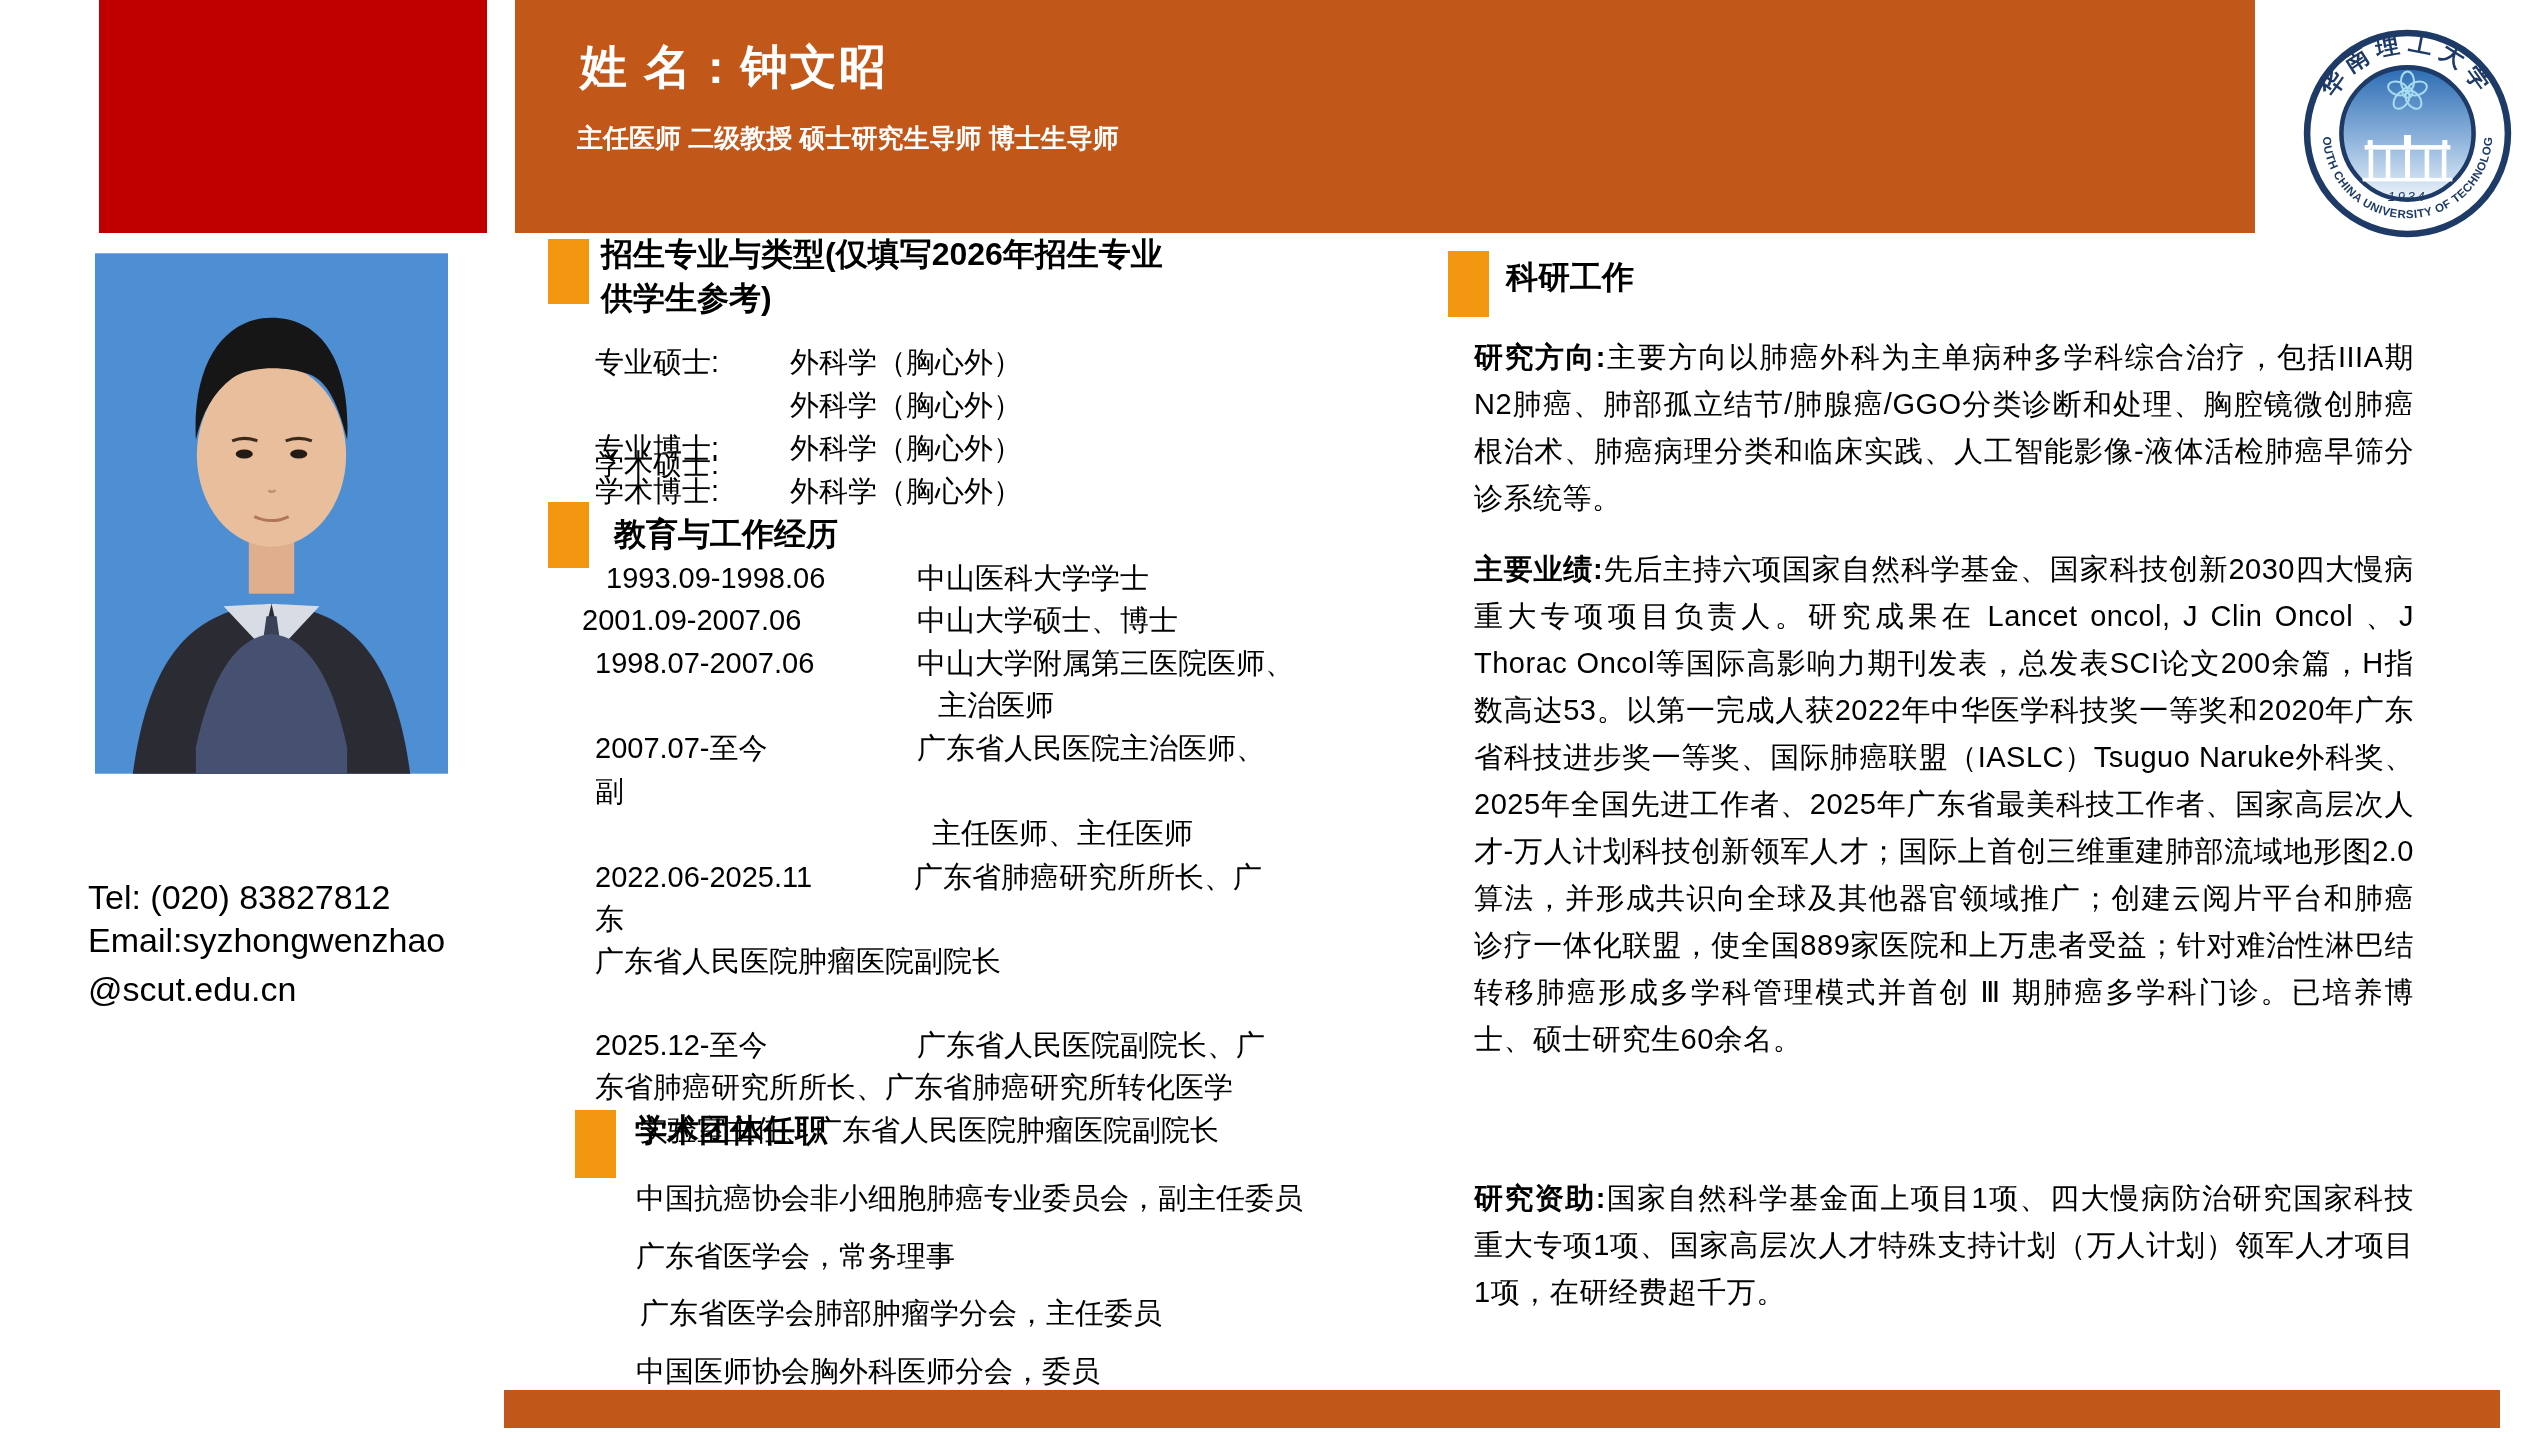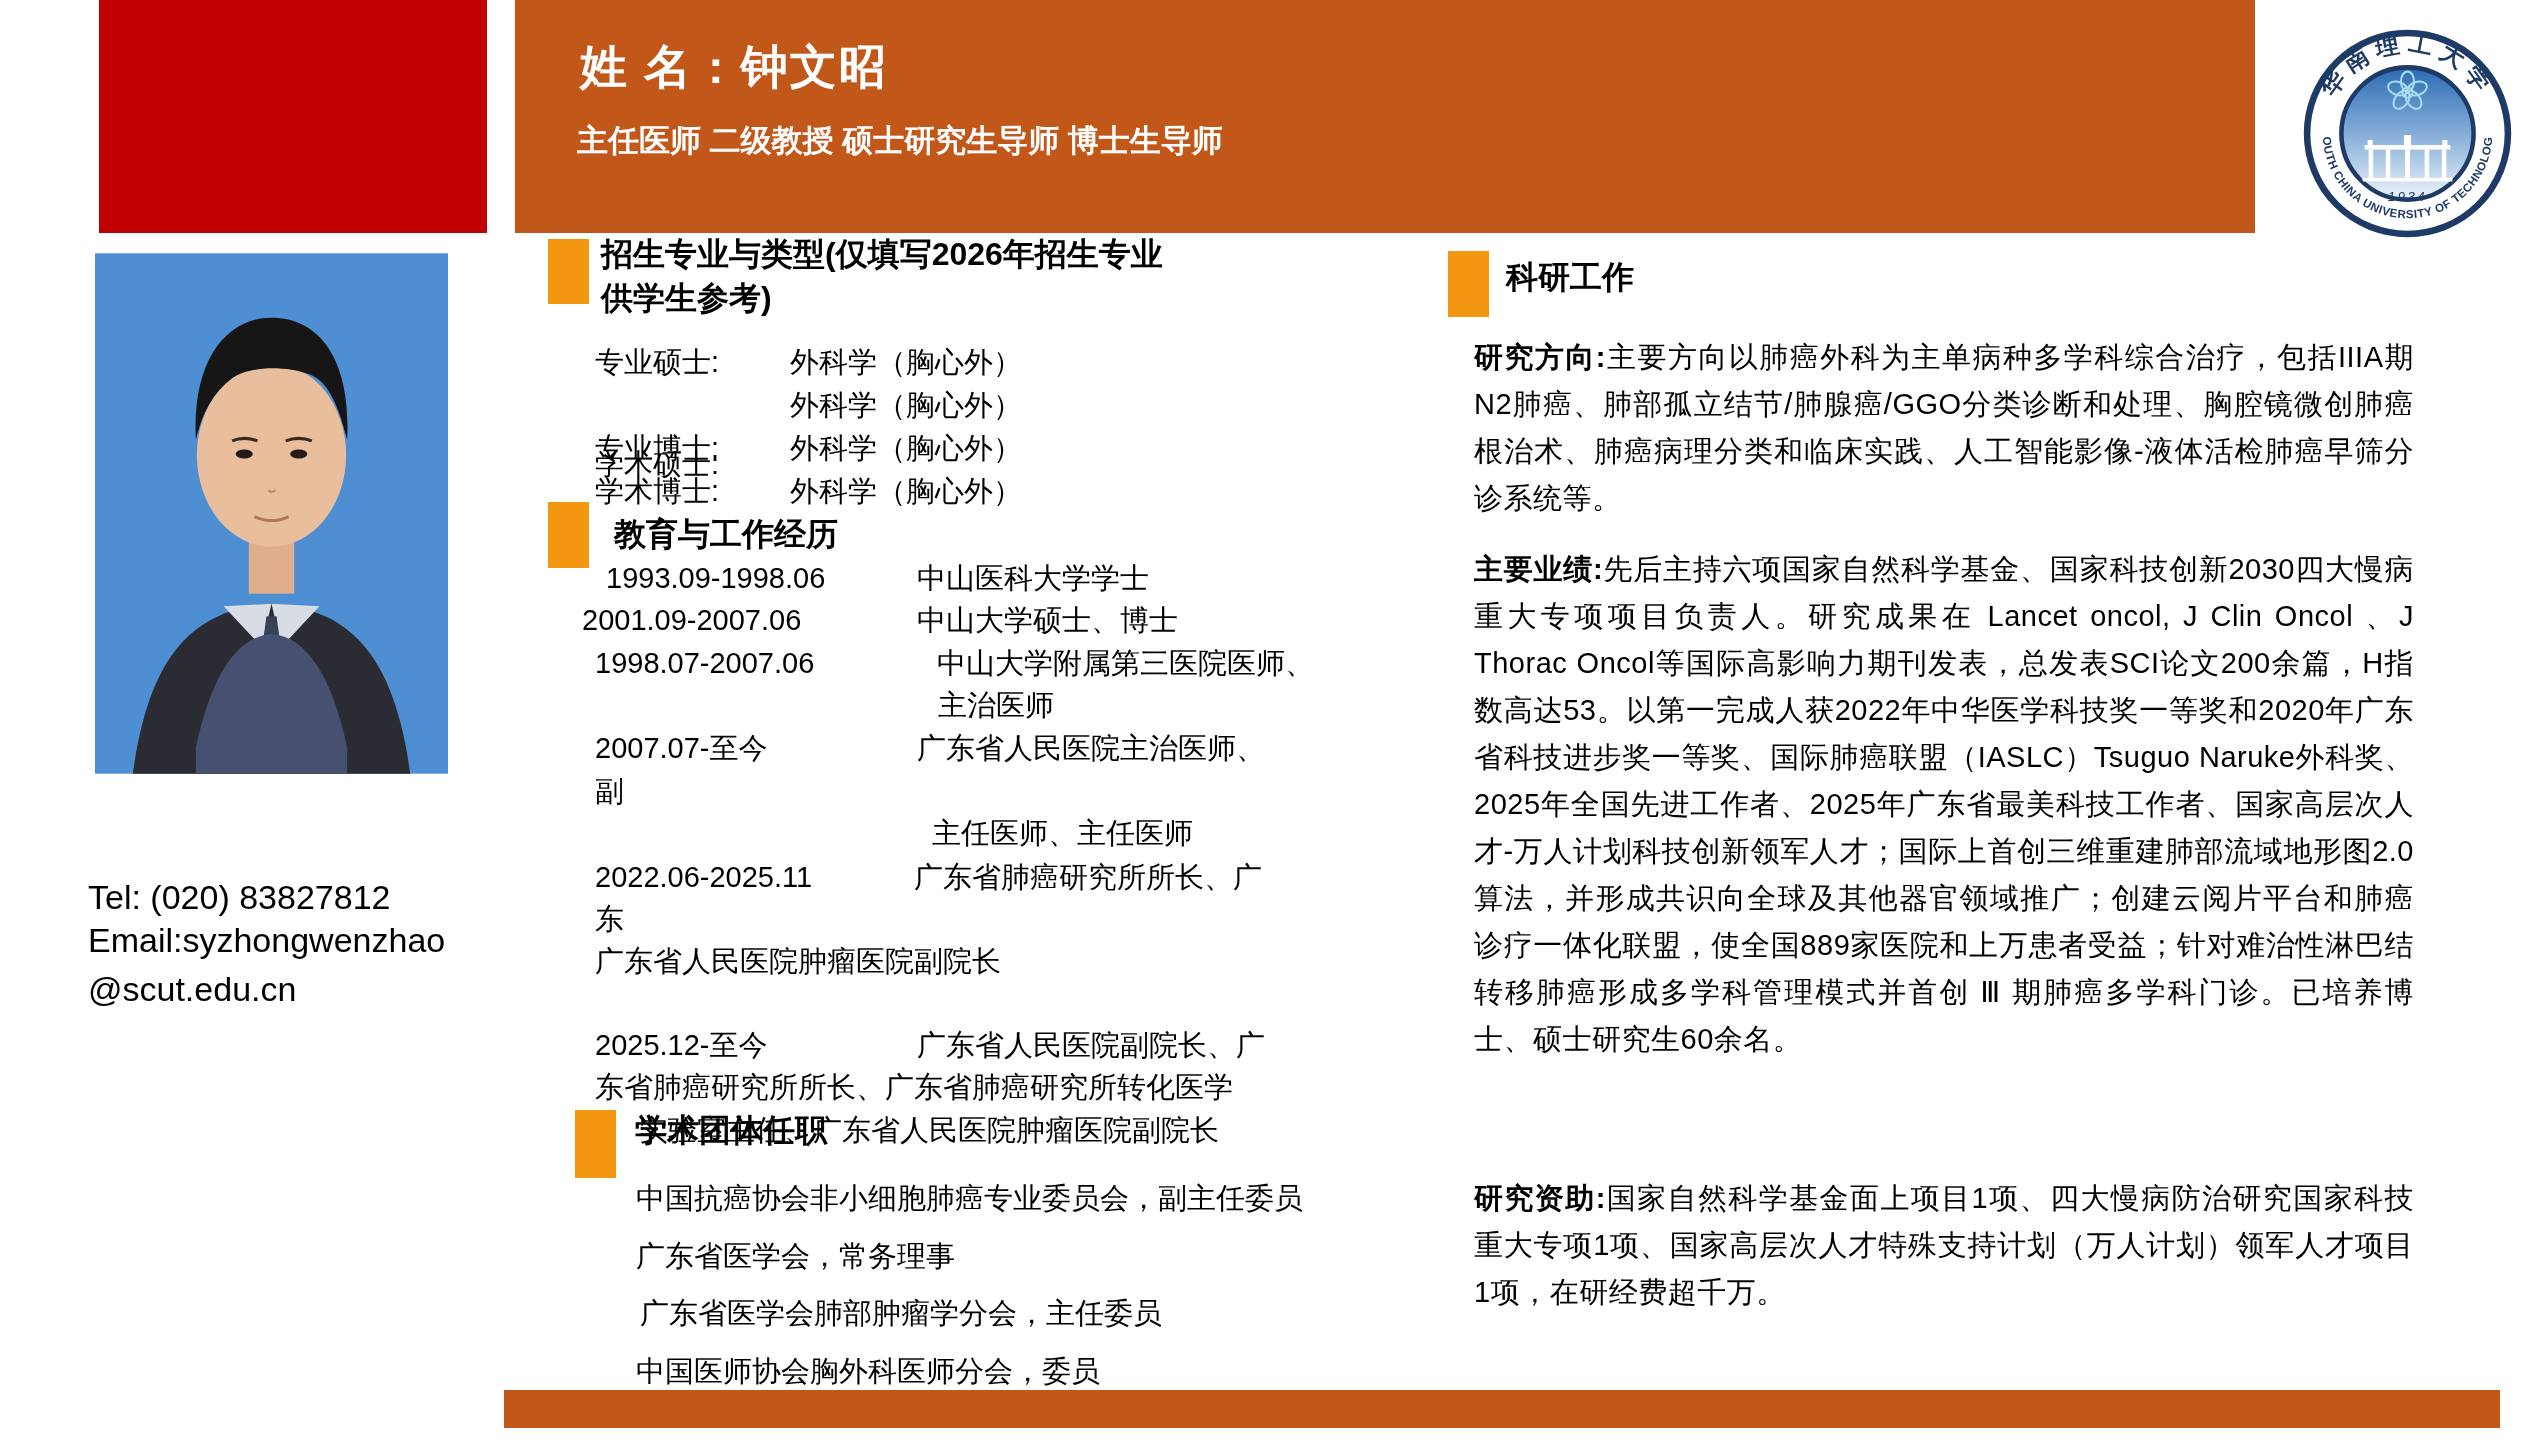--- a/index.html
+++ b/index.html
@@ -11,21 +11,21 @@
   .t{position:absolute;white-space:pre;line-height:1.08;color:#000;}
   .f57{font-size:29px;}
   .hsec{font-size:32px;font-weight:bold;}
   .white{color:#ffffff;}
   .bullet{position:absolute;width:41px;background:#F39711;}
   .para{position:absolute;width:940px;font-size:29px;line-height:47px;text-align:justify;letter-spacing:0.5px;}
   .para b{font-weight:bold;}
   #red-block{left:99px;top:0;width:388px;height:233px;background:#C00000;}
   #banner{left:515px;top:0;width:1740px;height:233px;background:#C2571A;}
   #name{left:580px;top:42px;font-size:47px;font-weight:bold;letter-spacing:2px;}
-  #sub1{left:577px;top:124px;font-size:31px;font-weight:bold;}
+  #sub1{left:577px;top:124px;font-size:26px;font-weight:bold;}
   #sub2{left:577px;top:170px;font-size:31px;font-weight:bold;}
   #footer-bar{left:504px;top:1390px;width:1996px;height:38px;background:#C2571A;}
   #logo{left:2299px;top:25px;}
   #photo{left:95px;top:253px;}
   #contact{left:88px;top:879px;font-size:34px;line-height:49px;white-space:pre;}
   
   #b-adm{left:548px;top:239px;height:65px;}
   #b-edu{left:548px;top:502px;height:66px;}
   #b-soc{left:575px;top:1110px;height:68px;}
   #b-res{left:1448px;top:251px;height:66px;}
@@ -118,21 +118,21 @@
   <div class="t f57" style="left:790px;top:433px;">外科学（胸心外）</div>
   <div class="t f57" style="left:595px;top:476px;">学术博士:</div>
   <div class="t f57" style="left:790px;top:476px;">外科学（胸心外）</div>
 
   <div class="t hsec" style="left:614px;top:517px;">教育与工作经历</div>
   <div class="t f57" style="left:595px;top:563px;margin-left:11px;">1993.09-1998.06</div>
   <div class="t f57" style="left:917px;top:563px;">中山医科大学学士</div>
   <div class="t f57" style="left:582px;top:605px;">2001.09-2007.06</div>
   <div class="t f57" style="left:917px;top:605px;">中山大学硕士、博士</div>
   <div class="t f57" style="left:595px;top:648px;">1998.07-2007.06</div>
-  <div class="t f57" style="left:917px;top:648px;margin-left:20px;">中山大学附属第三医院医师、</div>
+  <div class="t f57" style="left:917px;top:648px;">中山大学附属第三医院医师、</div>
   <div class="t f57" style="left:938px;top:690px;">主治医师</div>
   <div class="t f57" style="left:595px;top:733px;">2007.07-至今</div>
   <div class="t f57" style="left:917px;top:733px;">广东省人民医院主治医师、</div>
   <div class="t f57" style="left:595px;top:776px;">副</div>
   <div class="t f57" style="left:932px;top:818px;">主任医师、主任医师</div>
   <div class="t f57" style="left:595px;top:862px;">2022.06-2025.11</div>
   <div class="t f57" style="left:914px;top:862px;">广东省肺癌研究所所长、广</div>
   <div class="t f57" style="left:595px;top:904px;">东</div>
   <div class="t f57" style="left:595px;top:946px;">广东省人民医院肿瘤医院副院长</div>
   <div class="t f57" style="left:595px;top:1030px;">2025.12-至今</div>

